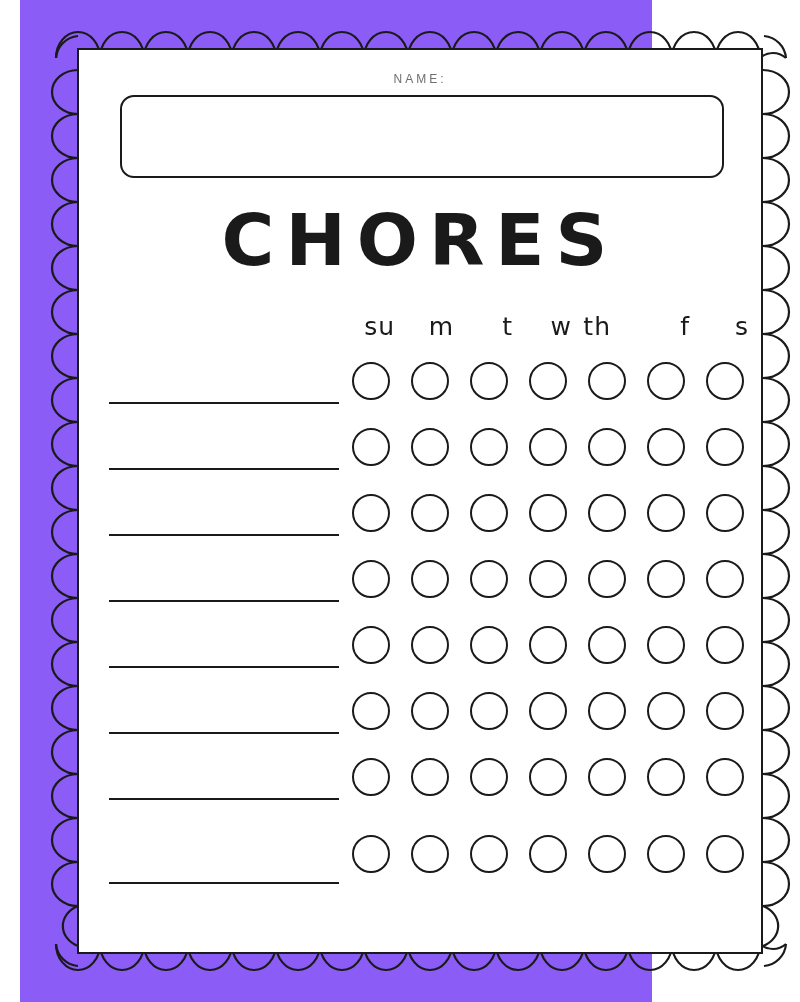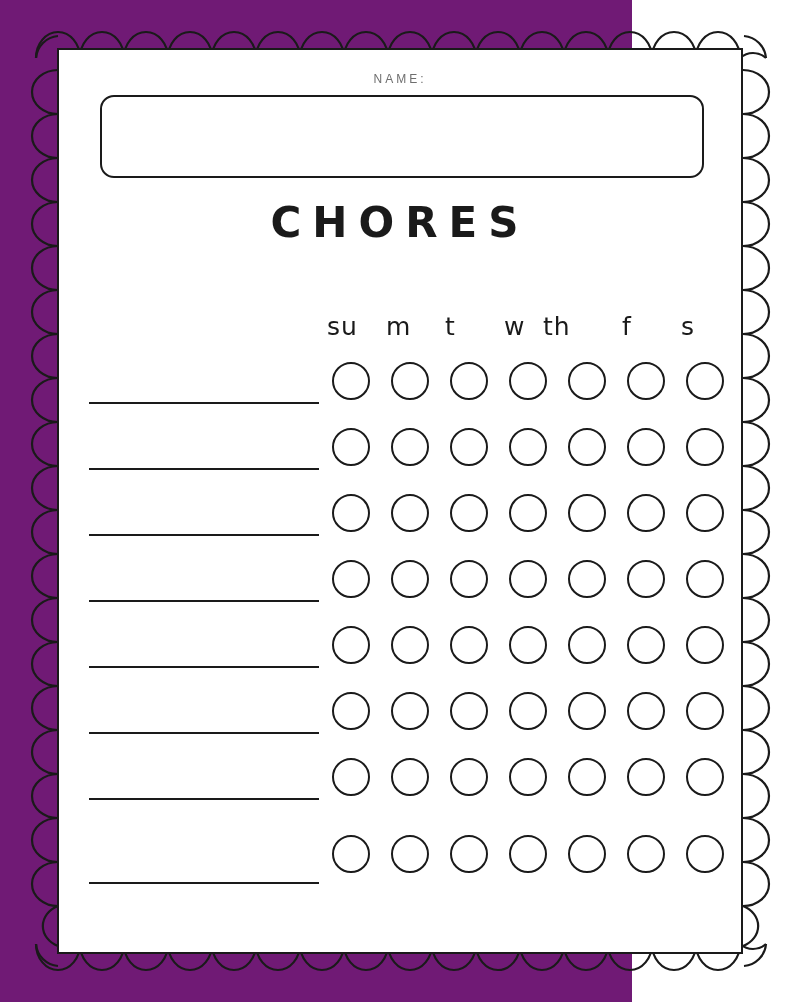--- a/index.html
+++ b/index.html
@@ -11,21 +11,22 @@
     width: 800px;
     height: 1002px;
     font-family: "Liberation Sans", sans-serif;
     overflow: hidden;
   }
 
   .page {
     position: relative;
     width: 632px;
     height: 1002px;
-    background: #701a75;
+    background: #8b5cf6;
+    margin-left: 20px;
   }
 
   
   .scallop-layer {
     position: absolute;
     left: 0;
     top: 0;
     width: 800px;
     height: 1002px;
     pointer-events: none;
@@ -65,41 +66,41 @@
     background: #ffffff;
   }
 
   
   .title {
     position: absolute;
     left: 0;
     top: 148px;
     width: 100%;
     text-align: center;
-    font-size: 42px;
+    font-size: 72px;
     font-weight: 700;
     letter-spacing: 11px;
     color: #1a1a1a;
     font-family: "DejaVu Sans", sans-serif;
   }
 
   
   .chart {
     position: absolute;
     left: 0;
     top: 0;
     width: 100%;
     height: 100%;
   }
 
   .day-header {
     position: absolute;
     top: 262px;
     width: 48px;
-    text-align: left;
+    text-align: right;
     font-size: 25px;
     color: #1a1a1a;
     font-family: "DejaVu Sans", sans-serif;
     letter-spacing: 1px;
   }
 
   .circle {
     position: absolute;
     width: 38px;
     height: 38px;

